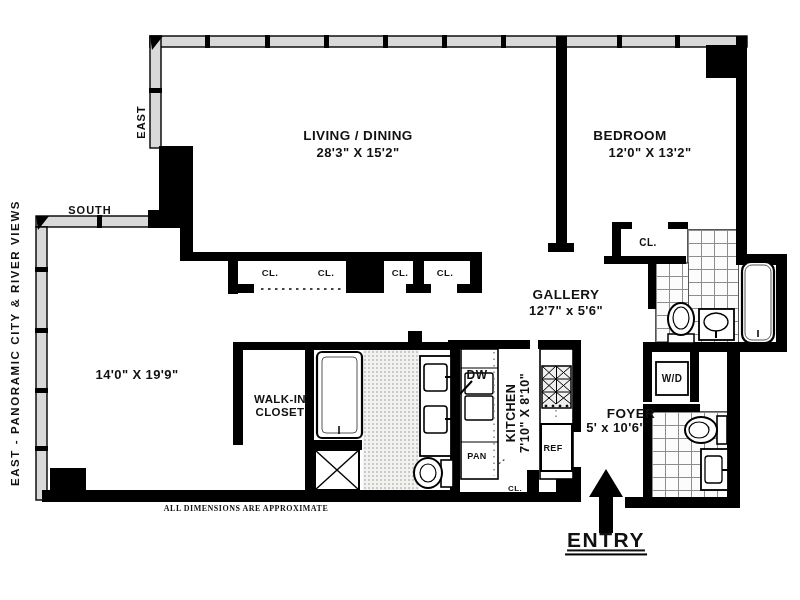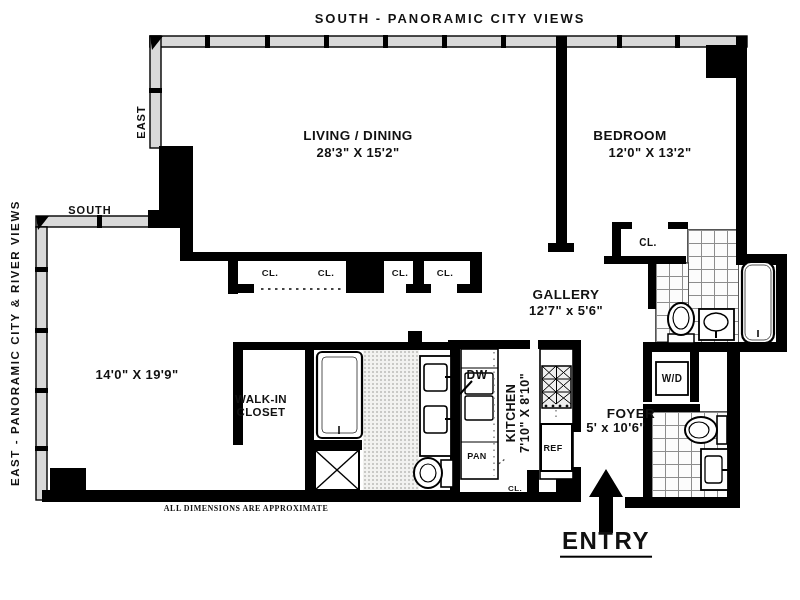--- a/index.html
+++ b/index.html
@@ -178,37 +178,36 @@
       <ellipse cx="701" cy="430" rx="16" ry="13" stroke-width="2"></ellipse>
       <ellipse cx="699" cy="430" rx="10" ry="8" stroke-width="1.2"></ellipse>
       <rect x="701" y="449" width="27" height="41" stroke-width="1.8"></rect>
       <rect x="705" y="456" width="17" height="27" rx="3" stroke-width="1.3"></rect>
       <line x1="722" y1="470" x2="728" y2="470" stroke-width="2"></line>
     </g>
 
     <path fill="#000" d="M606 469 L589 497 L599 497 L599 533 L613 533 L613 497 L623 497 Z"></path>
   </svg>
 
-  <div class="lbl" style="left:450px; top:19px; font-size:13px; letter-spacing:2px;">SOUTH - PANORAMIC CITY VIEWS</div>
 
   <div class="lbl rot" style="left:16px; top:343px; font-size:11.5px; letter-spacing:1.6px;">EAST - PANORAMIC CITY &amp; RIVER VIEWS</div>
 
   <div class="lbl rot" style="left:141px; top:122px; font-size:11px; letter-spacing:1px;">EAST</div>
 
   <div class="lbl" style="left:90px; top:210px; font-size:11px; letter-spacing:1px;">SOUTH</div>
 
   <div class="lbl" style="left:358px; top:136px; font-size:13.5px;">LIVING / DINING</div>
   <div class="lbl" style="left:358px; top:153px; font-size:13px;">28'3" X 15'2"</div>
 
   <div class="lbl" style="left:630px; top:136px; font-size:13.5px;">BEDROOM</div>
   <div class="lbl" style="left:650px; top:153px; font-size:13px;">12'0" X 13'2"</div>
 
   <div class="lbl" style="left:137px; top:375px; font-size:13px;">14'0" X 19'9"</div>
 
-  <div class="lbl two-line" style="left:261px; top:406px; font-size:11.5px;">
+  <div class="lbl two-line" style="left:280px; top:406px; font-size:11.5px;">
     <span>WALK-IN</span>
     <span>CLOSET</span>
   </div>
 
   <div class="lbl" style="left:566px; top:295px; font-size:13.5px;">GALLERY</div>
   <div class="lbl" style="left:566px; top:311px; font-size:13px;">12'7" x 5'6"</div>
 
   <div class="lbl rot two-line" style="left:518px; top:413px; font-size:12.5px;">
     <span>KITCHEN</span>
     <span>7'10" X 8'10"</span>
@@ -222,16 +221,16 @@
   <div class="lbl" style="left:400px; top:273px; font-size:9.5px;">CL.</div>
   <div class="lbl" style="left:445px; top:273px; font-size:9.5px;">CL.</div>
   <div class="lbl" style="left:648px; top:243px; font-size:10px;">CL.</div>
   <div class="lbl" style="left:515px; top:489px; font-size:8px;">CL.</div>
 
   <div class="lbl" style="left:477px; top:348px; font-size:12px;margin-top:28px;">DW</div>
   <div class="lbl" style="left:477px; top:456px; font-size:9px;">PAN</div>
   <div class="lbl" style="left:553px; top:448px; font-size:9px;">REF</div>
   <div class="lbl" style="left:672px; top:379px; font-size:10px;text-align:center;">W/D</div>
 
-  <div class="lbl entry-lbl" style="left:606px; top:542px; font-size:24px; letter-spacing:1.5px;">ENTRY</div>
+  <div class="lbl entry-lbl" style="left:606px; top:542px; font-size:21px; letter-spacing:1.5px;text-decoration:underline;">ENTRY</div>
 
   <div class="lbl" style="left:246px; top:509px; font-size:8px; letter-spacing:0.5px;font-family:Liberation Serif, serif;">ALL  DIMENSIONS  ARE  APPROXIMATE</div>
 </div>
 
 </body></html>

